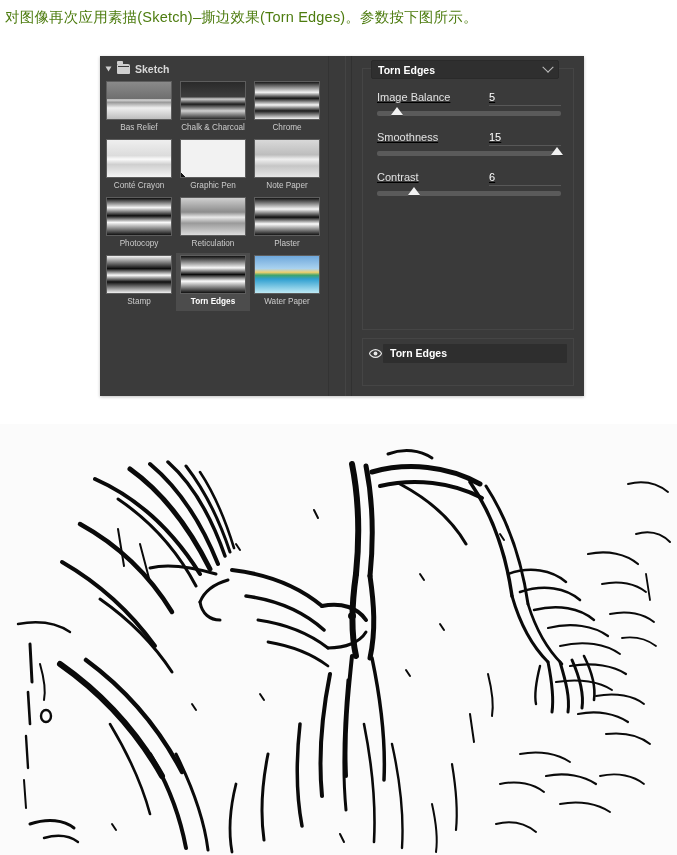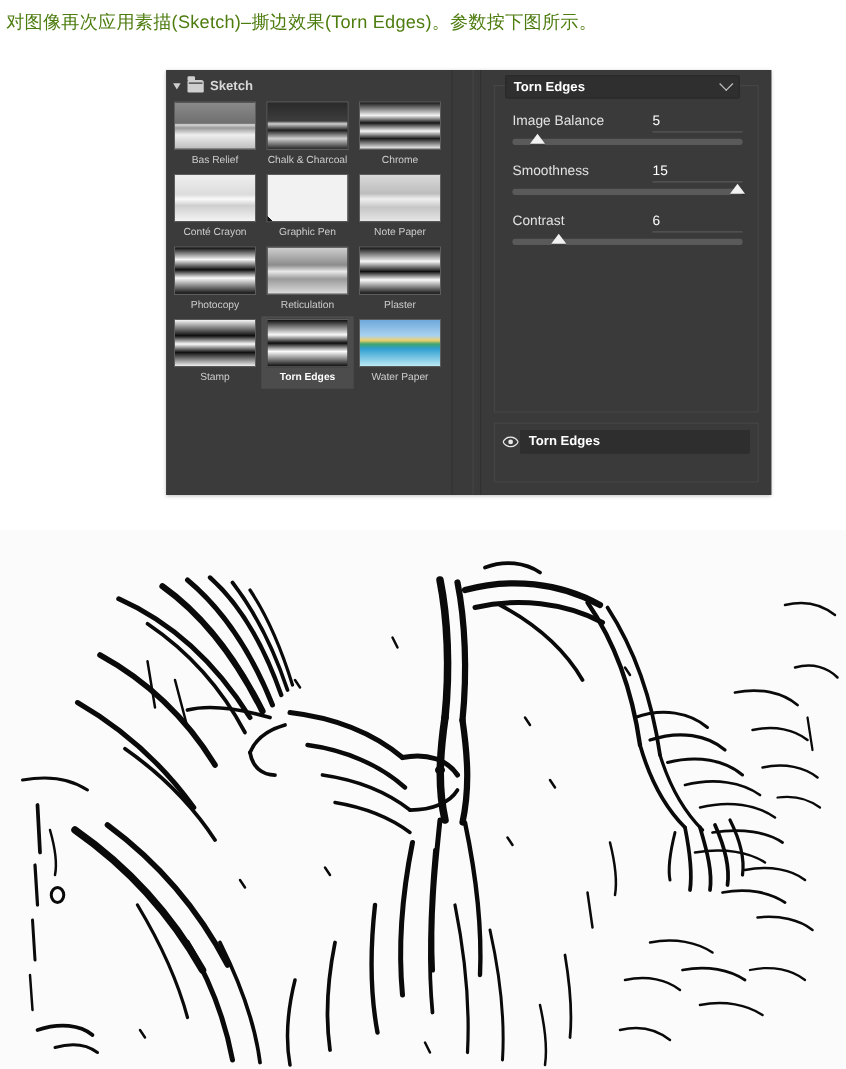--- a/index.html
+++ b/index.html
@@ -21,21 +21,20 @@
     white-space:nowrap;
   }
 
   
   .dialog{
     position:absolute;left:100px;top:56px;
     width:484px;height:340px;
     background:#3a3a3a;
     display:flex;
     box-shadow:0 1px 3px rgba(0,0,0,.25);
-    margin-left:33px;
   }
 
   
   .gallery{
     width:228px;
     background:#3b3b3b;
     position:relative;
     overflow:hidden;
   }
   .gallery-header{
@@ -143,20 +142,21 @@
   .select .chev{
     margin-left:auto;
     width:7px;height:7px;
     border-right:1.6px solid #bdbdbd;
     border-bottom:1.6px solid #bdbdbd;
     transform:rotate(45deg) translate(-2px,-2px);
   }
 
   .params{
     padding:22px 12px 0 14px;
+    text-decoration:underline;
   }
   .row{margin-bottom:15px;}
   .row-top{
     display:flex;align-items:baseline;
     margin-bottom:5px;
   }
   .row-label{
     font-size:11px;color:#e2e2e2;
     flex:1;
   }

